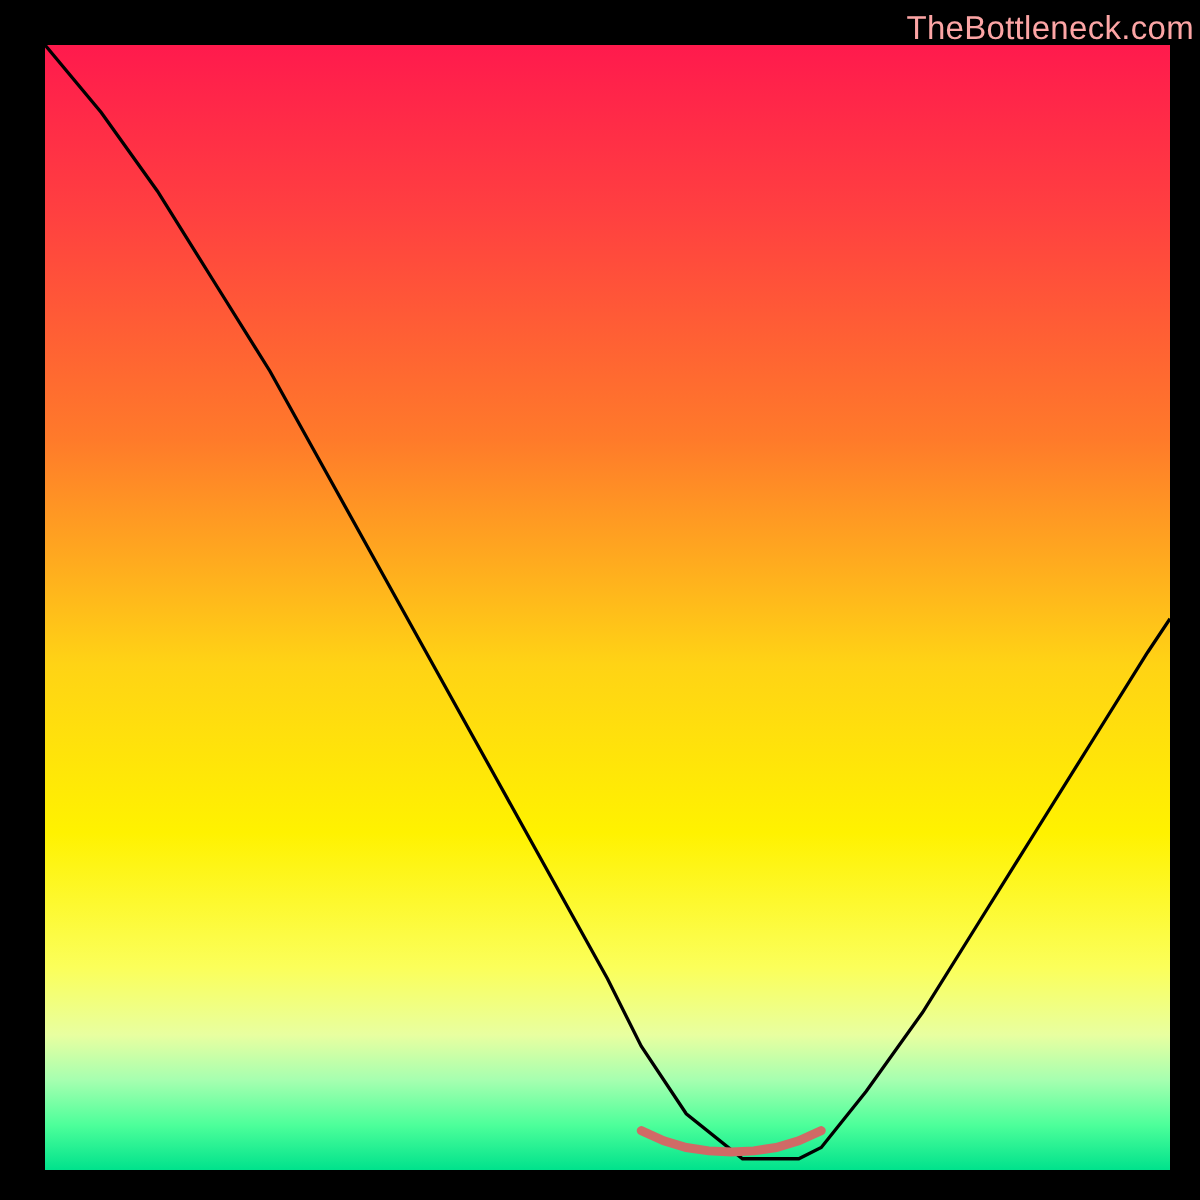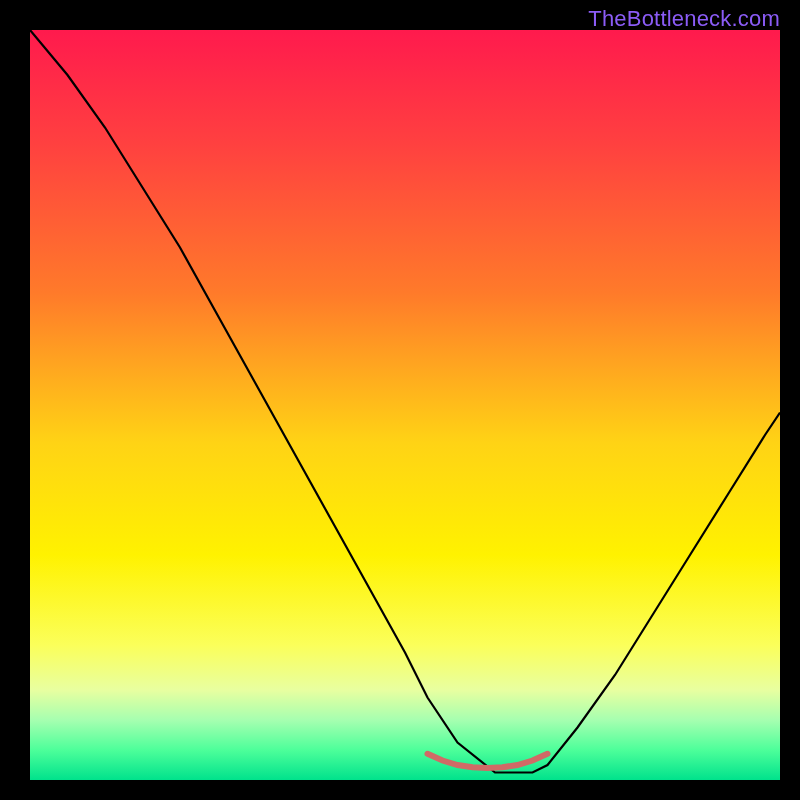--- a/index.html
+++ b/index.html
@@ -7,22 +7,22 @@
     padding: 0;
     width: 800px;
     height: 800px;
     background: #000;
     position: relative;
     font-family: Arial, Helvetica, sans-serif;
   }
   .watermark {
     position: absolute;
     top: 6px;
-    right: 20px;
-    color: #8b5cf6;
+    right: 4px;
+    color: #fca5a5;
     font-size: 22px;
     font-weight: 500;
     letter-spacing: 0.2px;
     z-index: 5;
   }
   .plot-area {
     position: absolute;
     left: 30px;
     top: 30px;
     width: 750px;

